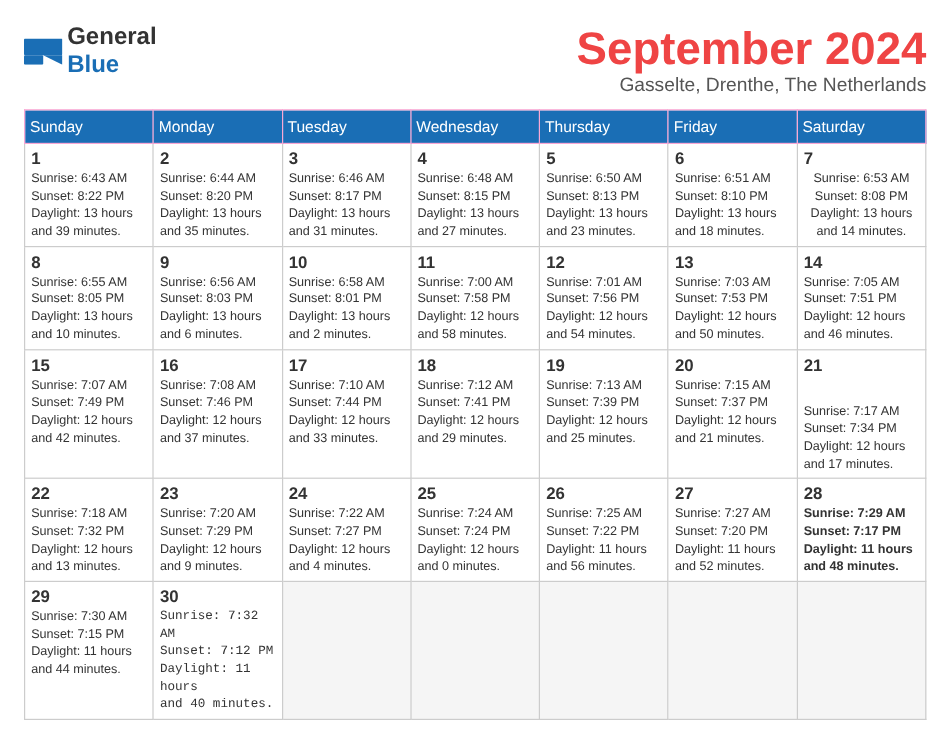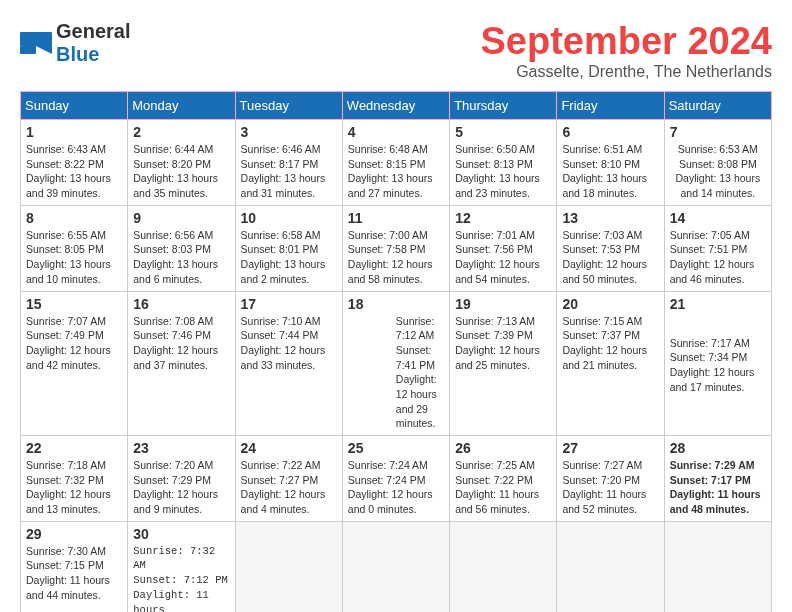--- a/index.html
+++ b/index.html
@@ -234,21 +234,21 @@
         </td>
         <td>
           <span class="day-num">17</span>
           <div class="day-info" style="white-space: pre-line;">Sunrise: 7:10 AM
 Sunset: 7:44 PM
 Daylight: 12 hours
 and 33 minutes.</div>
         </td>
         <td>
           <span class="day-num">18</span>
-          <div class="day-info" style="white-space: pre-line; margin-left: 48px;">Sunrise: 7:12 AM
+          <div class="day-info" style="white-space: pre-line;">Sunrise: 7:12 AM
 Sunset: 7:41 PM
 Daylight: 12 hours
 and 29 minutes.</div>
         </td>
         <td>
           <span class="day-num">19</span>
           <div class="day-info" style="white-space: pre-line;">Sunrise: 7:13 AM
 Sunset: 7:39 PM
 Daylight: 12 hours
 and 25 minutes.</div>

